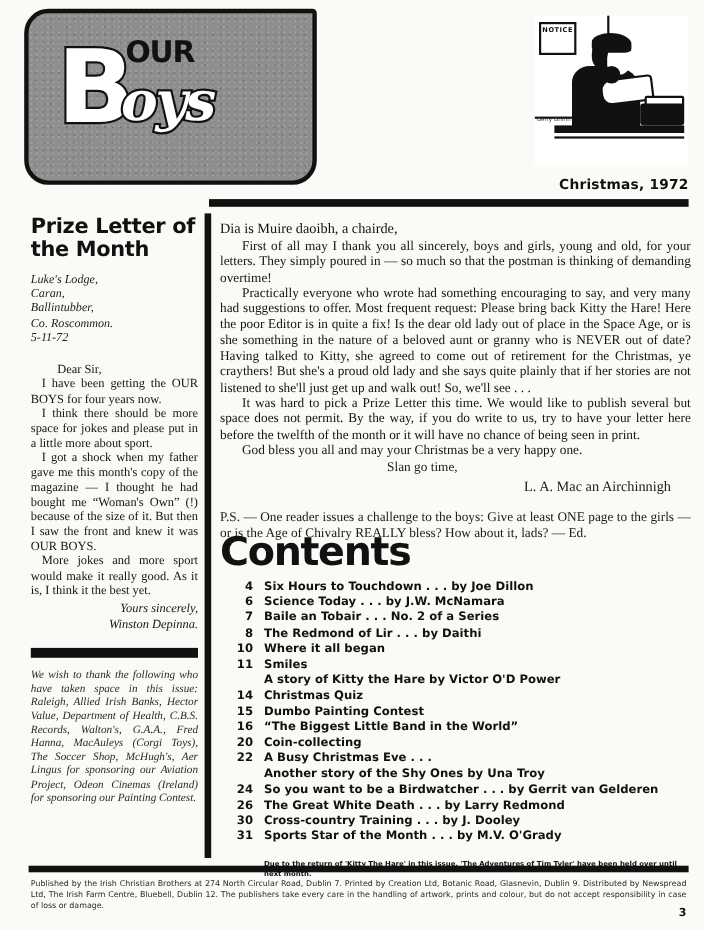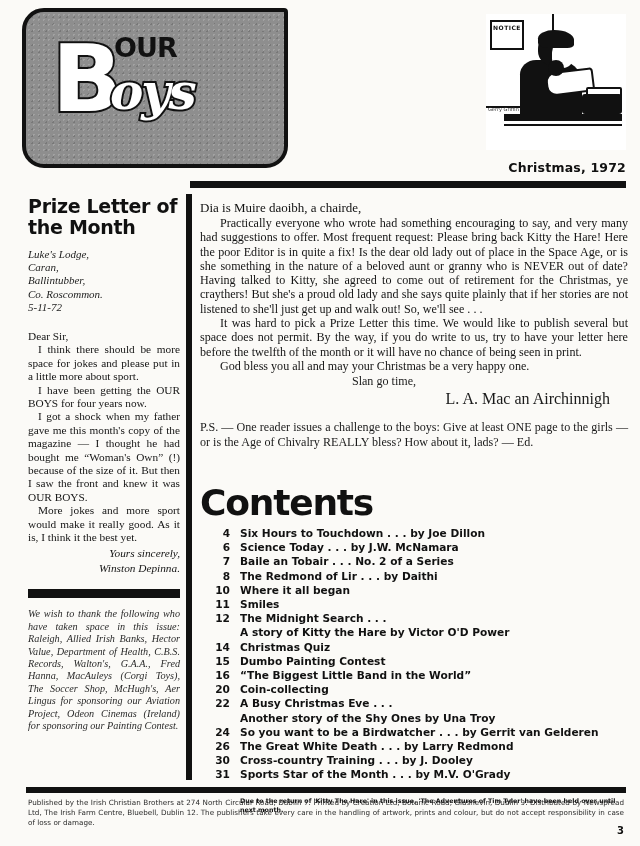--- a/index.html
+++ b/index.html
@@ -260,20 +260,21 @@
     line-height: 13.4px;
     color: #141414;
     text-align: justify;
   }
   .letter-body p {
     margin: 0;
     text-indent: 10px;
   }
   .letter-body p.noindent {
     text-indent: 0;
+    margin-left: 24px;
   }
   .sign-off {
     font-style: italic;
     text-align: right;
     font-size: 11.3px;
     line-height: 13.4px;
     margin-top: 2px;
   }
   .black-bar {
     width: 152px;
@@ -314,21 +315,21 @@
   }
   .slan {
     text-align: center;
     font-size: 12.1px;
     line-height: 15px;
     margin-top: 1px;
     padding-right: 60px;
   }
   .ed-name {
     text-align: right;
-    font-size: 16px;
+    font-size: 13px;
     line-height: 15px;
     padding-right: 18px;
     margin-top: 2px;
   }
   .ps {
     font-size: 12.1px;
     line-height: 14.3px;
     margin-top: 14px;
     text-align: justify;
   }
@@ -451,35 +452,36 @@
     <div class="address">
         <div>Luke's Lodge,</div>
         <div>Caran,</div>
         <div>Ballintubber,</div>
         <div>Co. Roscommon.</div>
         <div>5-11-72</div>
       </div>
     <div class="letter-body">
       <p class="noindent">Dear Sir,</p>
       <div>
+          <p>I have been getting the OUR BOYS for four years now.</p>
           <p>I think there should be more space for jokes and please put in a little more about sport.</p>
-          <p>I have been getting the OUR BOYS for four years now.</p>
           <p>I got a shock when my father gave me this month's copy of the magazine — I thought he had bought me “Woman's Own” (!) because of the size of it. But then I saw the front and knew it was OUR BOYS.</p>
           <p>More jokes and more sport would make it really good. As it is, I think it the best yet.</p>
         </div>
       <div class="sign-off">Yours sincerely,</div>
       <div class="sign-off">Winston Depinna.</div>
     </div>
     <div class="black-bar"></div>
     <div class="thanks">We wish to thank the following who have taken space in this issue: Raleigh, Allied Irish Banks, Hector Value, Department of Health, C.B.S. Records, Walton's, G.A.A., Fred Hanna, MacAuleys (Corgi Toys), The Soccer Shop, McHugh's, Aer Lingus for sponsoring our Aviation Project, Odeon Cinemas (Ireland) for sponsoring our Painting Contest.</div>
   </div>
 
   <div class="right-col">
     <div class="greeting">Dia is Muire daoibh, a chairde,</div>
     <div class="ed-body">
+        <p>First of all may I thank you all sincerely, boys and girls, young and old, for your letters. They simply poured in — so much so that the postman is thinking of demanding overtime!</p>
         <p>Practically everyone who wrote had something encouraging to say, and very many had suggestions to offer. Most frequent request: Please bring back Kitty the Hare! Here the poor Editor is in quite a fix! Is the dear old lady out of place in the Space Age, or is she something in the nature of a beloved aunt or granny who is NEVER out of date? Having talked to Kitty, she agreed to come out of retirement for the Christmas, ye craythers! But she's a proud old lady and she says quite plainly that if her stories are not listened to she'll just get up and walk out! So, we'll see . . .</p>
         <p>It was hard to pick a Prize Letter this time. We would like to publish several but space does not permit. By the way, if you do write to us, try to have your letter here before the twelfth of the month or it will have no chance of being seen in print.</p>
         <p>God bless you all and may your Christmas be a very happy one.</p>
       </div>
     <div class="slan">Slan go time,</div>
     <div class="ed-name">L. A. Mac an Airchinnigh</div>
     <div class="ps">P.S. — One reader issues a challenge to the boys: Give at least ONE page to the girls — or is the Age of Chivalry REALLY bless? How about it, lads? — Ed.</div>
   </div>
 
   <div class="contents-wrap">
@@ -502,24 +504,20 @@
           <span class="toc-title">The Redmond of Lir . . . by Daithi</span>
         </div>
         <div class="toc-row">
           <span class="toc-page">10</span>
           <span class="toc-title">Where it all began</span>
         </div>
         <div class="toc-row">
           <span class="toc-page">11</span>
           <span class="toc-title">Smiles</span>
         </div>
-        <div class="toc-row">
-          <span class="toc-page">12</span>
-          <span class="toc-title">The Midnight Search . . .</span>
-        </div>
         <div class="toc-sub">A story of Kitty the Hare by Victor O'D Power</div>
         <div class="toc-row">
           <span class="toc-page">14</span>
           <span class="toc-title">Christmas Quiz</span>
         </div>
         <div class="toc-row">
           <span class="toc-page">15</span>
           <span class="toc-title">Dumbo Painting Contest</span>
         </div>
         <div class="toc-row">

